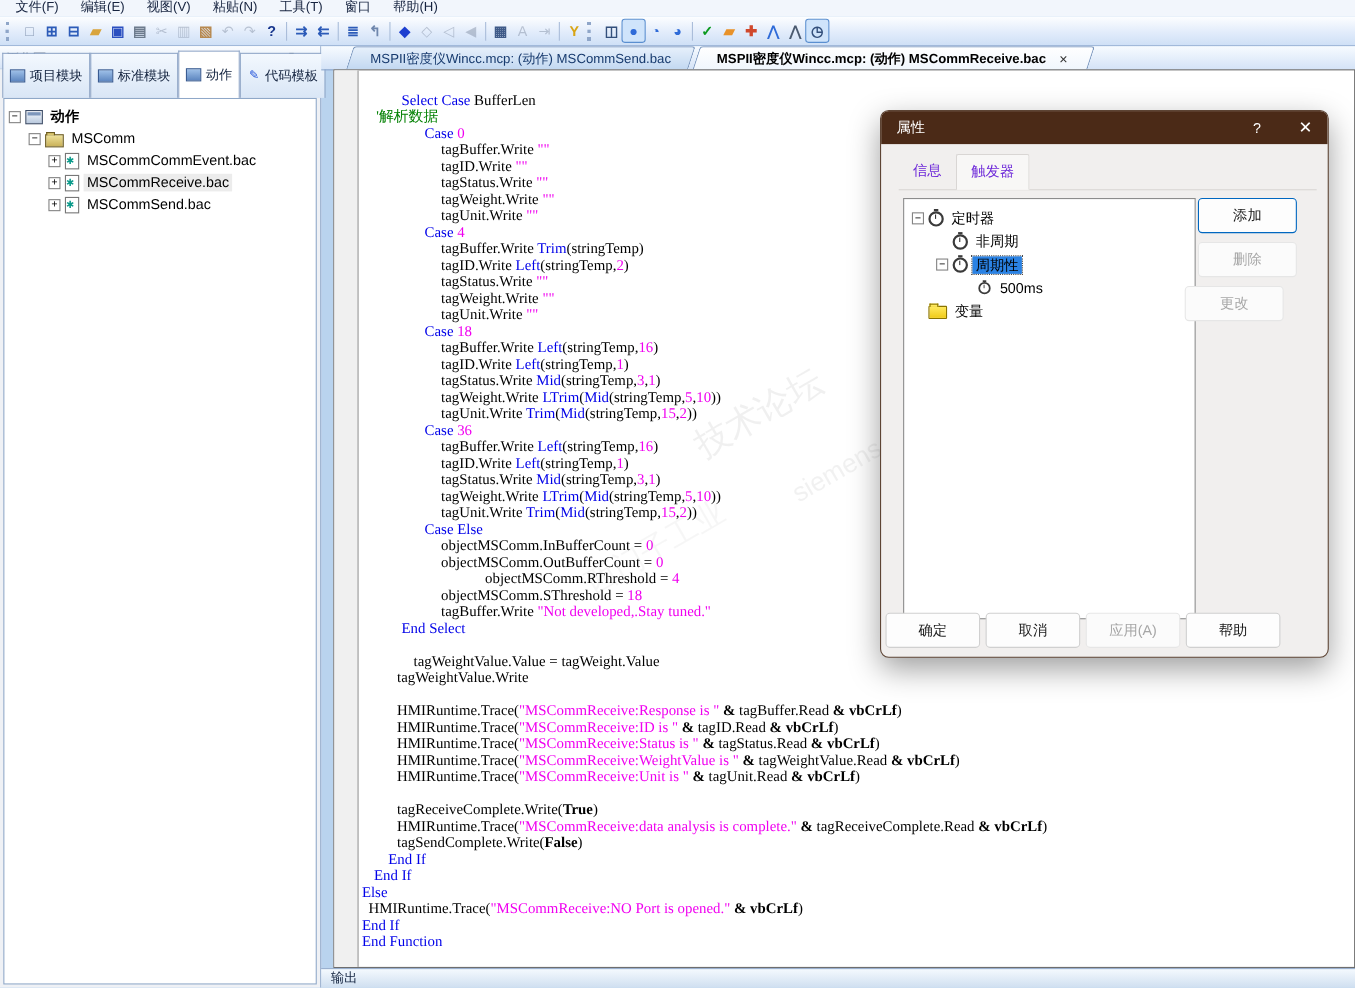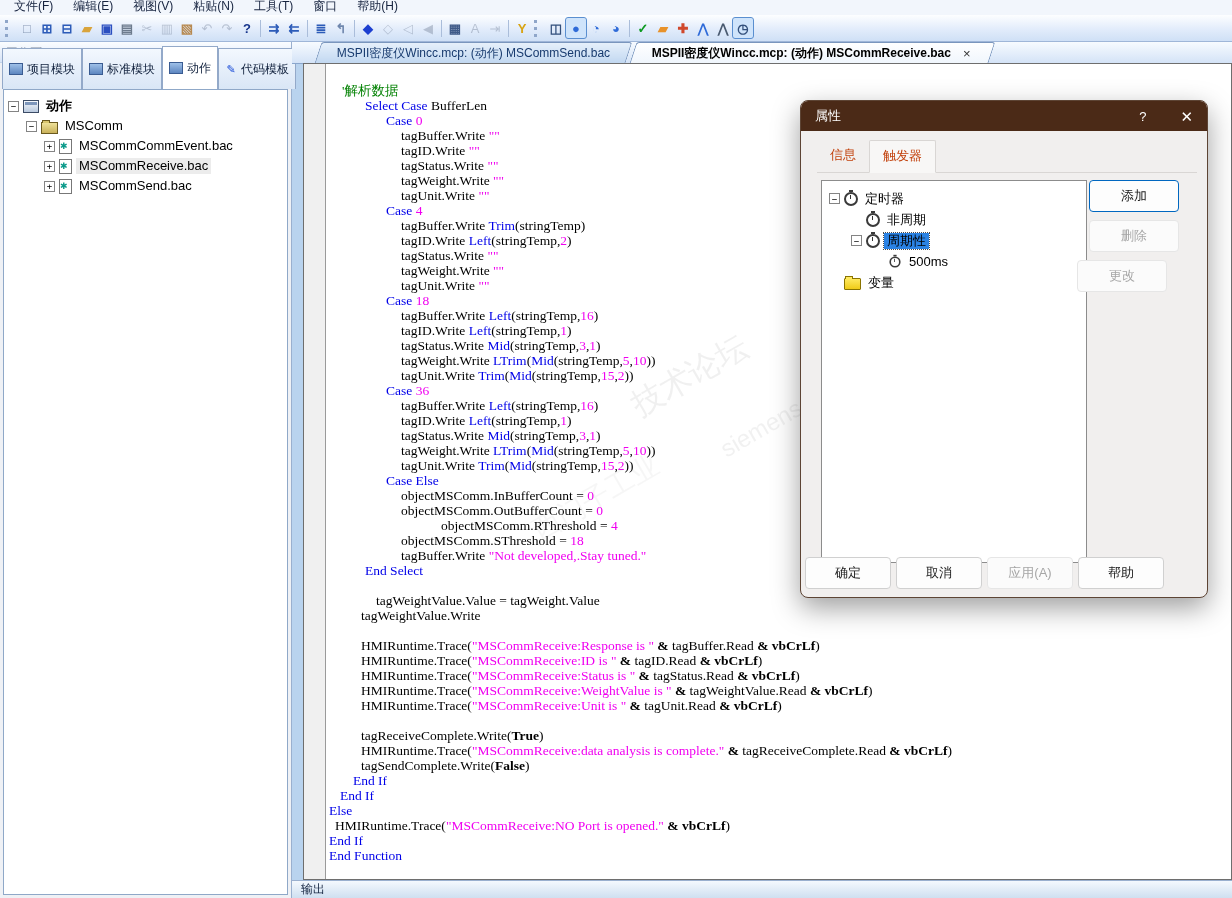--- a/index.html
+++ b/index.html
@@ -89,21 +89,21 @@
           display:flex;align-items:center;padding-left:9px;font-size:12px;color:#13233f}
 
   
   .dialog{position:absolute;left:800px;top:100px;width:406px;height:496px;background:#f1efee;
           border:1px solid #5d4434;border-radius:8px;box-shadow:0 10px 28px rgba(0,0,0,.38);
           overflow:hidden;font-size:13px;color:#1a1a1a}
   .dlg-title{height:30px;background:#4b2a17;color:#fff;display:flex;align-items:center;padding:0 14px;font-size:13px}
   .dlg-title .q{margin-left:auto;margin-right:34px;font-size:13px}
   .dlg-title .x{font-size:15px;line-height:15px}
   .dlg-tabs{display:flex;margin:9px 10px 0 16px;border-bottom:1px solid #d9d6d4;position:relative}
-  .dlg-tab{padding:6px 13px 7px;margin-bottom:-1px;color:#c2410c;white-space:nowrap}
+  .dlg-tab{padding:6px 13px 7px;margin-bottom:-1px;color:#6d28d9;white-space:nowrap}
   .dlg-tab.active{background:#f8f7f6;border:1px solid #d9d6d4;border-bottom-color:#f8f7f6;border-radius:2px 2px 0 0}
   .dlg-tree{position:absolute;left:20px;top:79px;width:258px;height:367px;background:#fff;
             border:1px solid #8c8c8c;padding:7px 3px;overflow:hidden}
   .dlg-tree .trow{height:21px}
   .dlg-btn{position:absolute;width:88px;height:30px;border-radius:4px;background:#fdfdfd;border:1px solid #d0d0d0;
            display:flex;align-items:center;justify-content:center;font-size:13px;color:#1a1a1a}
   .dlg-btn.primary{border:1.5px solid #0067c0}
   .dlg-btn.dis{background:#fbfbfb;border-color:#e6e6e6;color:#a6a6a6}
   .dlg-bottom{position:absolute;left:4px;bottom:8px;display:flex;gap:5px}
   .dlg-bottom .dlg-btn{position:static;width:84px}
@@ -236,22 +236,22 @@
       <span>
         <span>MSPII密度仪Wincc.mcp: (动作) MSCommReceive.bac</span>
         <span class="close">×</span>
       </span>
     </div>
   </div>
 
 <div class="editor">
   <div class="gutter"></div>
   <div class="code">
+      <div class="line" style="padding-left: 39px;"><span class="k">Select Case</span><span class="t"> BufferLen</span></div>
       <div class="line" style="padding-left: 16px;"><span class="c">'解析数据</span></div>
-      <div class="line" style="padding-left: 39px;"><span class="k">Select Case</span><span class="t"> BufferLen</span></div>
       <div class="line" style="padding-left: 60px;"><span class="k">Case</span><span class="n"> 0</span></div>
       <div class="line" style="padding-left: 75px;"><span class="t">tagBuffer.Write </span><span class="n">""</span></div>
       <div class="line" style="padding-left: 75px;"><span class="t">tagID.Write </span><span class="n">""</span></div>
       <div class="line" style="padding-left: 75px;"><span class="t">tagStatus.Write </span><span class="n">""</span></div>
       <div class="line" style="padding-left: 75px;"><span class="t">tagWeight.Write </span><span class="n">""</span></div>
       <div class="line" style="padding-left: 75px;"><span class="t">tagUnit.Write </span><span class="n">""</span></div>
       <div class="line" style="padding-left: 60px;"><span class="k">Case</span><span class="n"> 4</span></div>
       <div class="line" style="padding-left: 75px;"><span class="t">tagBuffer.Write </span><span class="k">Trim</span><span class="t">(stringTemp)</span></div>
       <div class="line" style="padding-left: 75px;"><span class="t">tagID.Write </span><span class="k">Left</span><span class="t">(stringTemp,</span><span class="n">2</span><span class="t">)</span></div>
       <div class="line" style="padding-left: 75px;"><span class="t">tagStatus.Write </span><span class="n">""</span></div>

